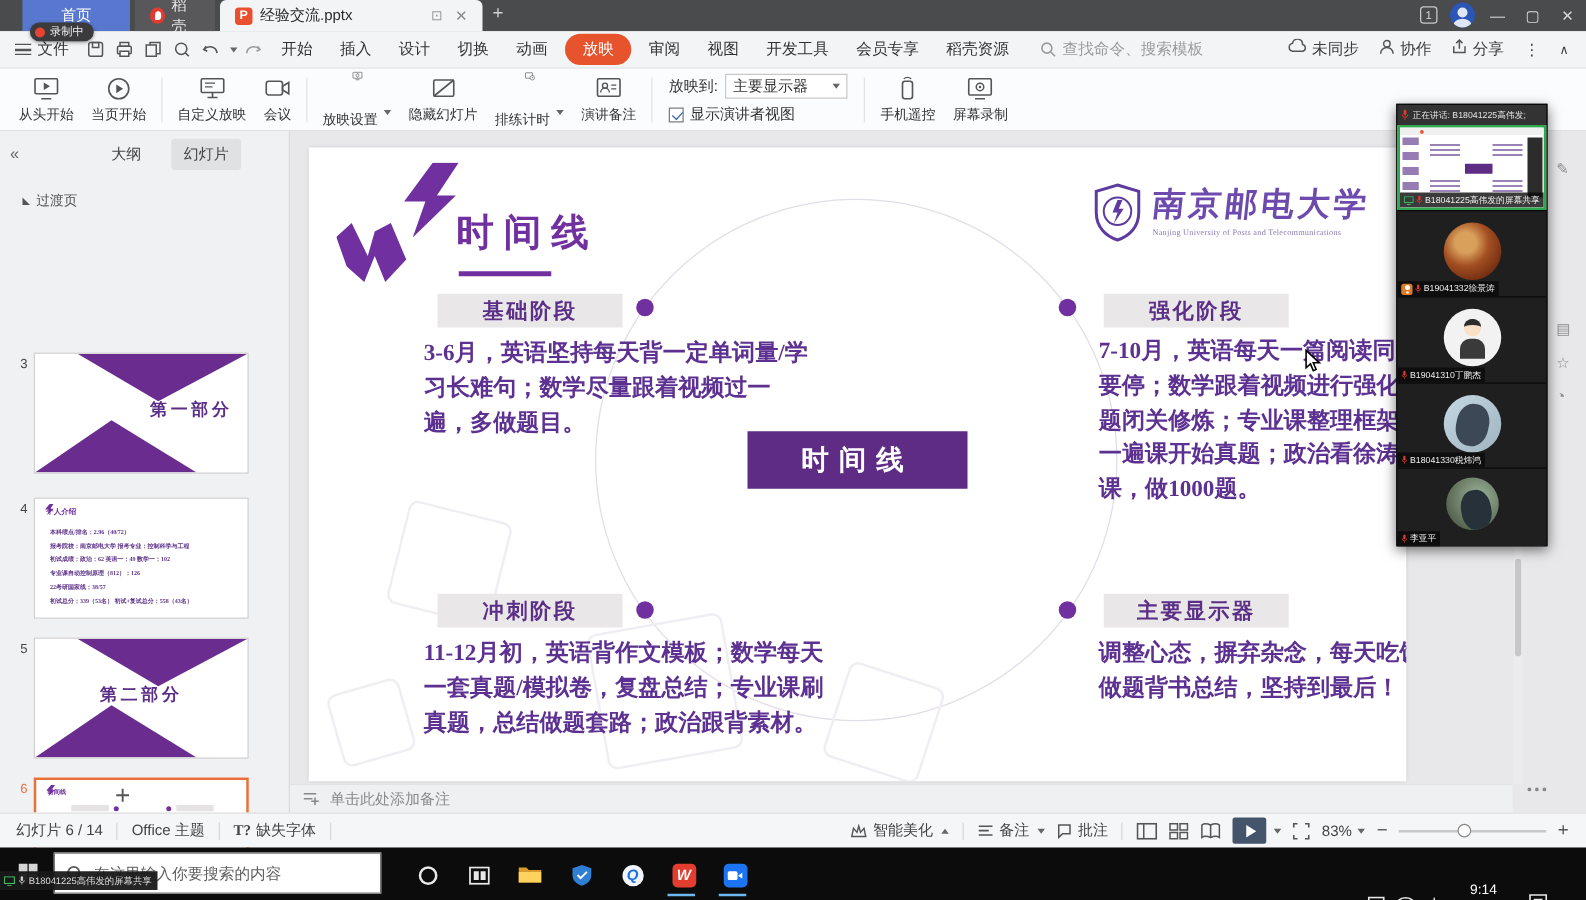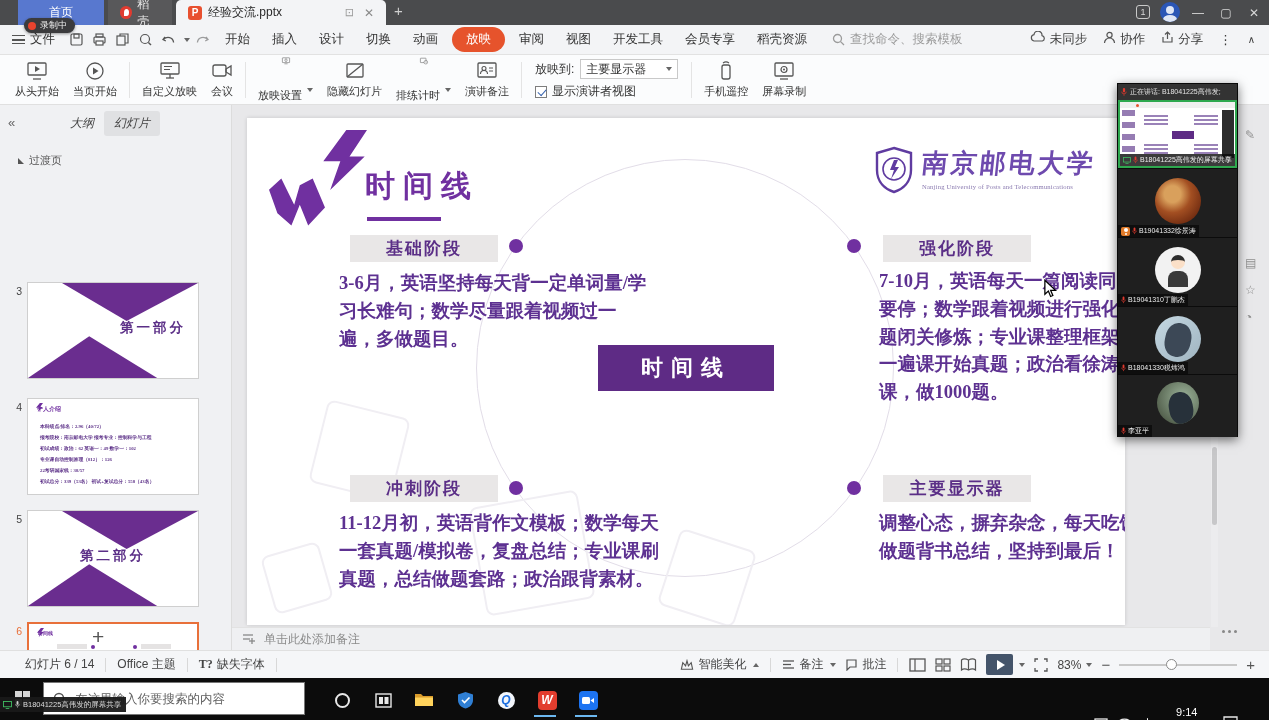--- a/index.html
+++ b/index.html
@@ -51,21 +51,21 @@
   .car { width:0; height:0; border-left:3.5px solid transparent; border-right:3.5px solid transparent; border-top:4px solid #666; display:inline-block; margin-left:3px; }
   .lblrow { display:flex; gap:2px;margin-top:20px; }
   #displaygrp { display:flex; flex-direction:column; gap:4px; padding:0 8px; font-size:12px; color:#333; }
   #displaysel { width:98px; height:20px; border:1px solid #c9c9c9; background:#fff; display:flex; align-items:center; justify-content:space-between; padding:0 5px; font-size:12px; }
   .cbx { width:12px; height:12px; border:1px solid #7d7d7d; background:#fff; position:relative; margin-right:5px; }
   .cbx::after { content:""; position:absolute; left:2px; top:2px; width:7px; height:4px; border-left:1.6px solid #3a66b0; border-bottom:1.6px solid #3a66b0; transform:rotate(-48deg); }
 
   
   #sidebar { position:absolute; left:0; top:105px; width:232px; height:545px; background:#f0f1f3; border-right:1px solid #dcdcdc; }
   #sb-collapse { position:absolute; left:8px; top:10px; color:#666; font-size:13px; }
-  #sb-tabs { position:absolute; left:60px; top:6px; display:flex; gap:0; font-size:12px; color:#444;font-style:italic; }
+  #sb-tabs { position:absolute; left:79px; top:6px; display:flex; gap:14px; font-size:12px; color:#444; }
   #sb-tabs .stab { padding:4px 10px; border-radius:3px; }
   #sb-tabs .stab.on { background:#e0e1e3; }
   #sb-section { position:absolute; left:18px; top:48px; font-size:11px; color:#555; display:flex; align-items:center; gap:5px; }
   #sb-section .tri { width:0; height:0; border-left:6px solid #555; border-top:6px solid transparent; }
   .thumbnum { position:absolute; left:6px; width:16px; text-align:right; font-size:10.5px; color:#444; }
   .thumb { position:absolute; left:27px; width:172px; height:97px; background:#fff; border:1px solid #cfcfcf; overflow:hidden; }
   .thumb.sel { border:2px solid #e8703a; }
   .tri-top { position:absolute; left:0; top:0; width:100%; height:100%; clip-path:polygon(20% 0,100% 0,58% 40%); background:#6a2d8f; }
   .tri-bot { position:absolute; left:0; top:0; width:100%; height:100%; clip-path:polygon(0 100%,76% 100%,36% 56%); background:#6a2d8f; }
   .divtitle { position:absolute; width:100%; top:38%; text-align:center; font-family:"Liberation Serif",serif; font-size:13.5px; font-weight:700; color:#5b2f87; letter-spacing:3px; }
@@ -93,21 +93,21 @@
   #logo .en { font-size:6.6px; color:#8a7ab0; margin-top:2px; letter-spacing:.2px; }
   .shdr { position:absolute; width:148px; height:27px; background:#e9e7e7; display:flex; align-items:center; justify-content:center; font-size:17px; font-weight:700; color:#5b2f87; letter-spacing:2px; }
   .sdot { position:absolute; width:14px; height:14px; border-radius:50%; background:#7030a0; }
   .sbody { position:absolute; font-size:18.5px; font-weight:600; color:#5d3191; line-height:1.5; }
   #centerbox { position:absolute; left:351px; top:227px; width:176px; height:46px; background:#5e2b85; color:#fff; display:flex; align-items:center; justify-content:center; font-size:22px; font-weight:700; letter-spacing:8px; }
 
   
   #notesbar { position:absolute; left:232px; top:627px; width:978px; height:23px; background:#eff0f2; border-top:1px solid #e2e2e2; display:flex; align-items:center; gap:7px; padding-left:10px; color:#8a8a8a; font-size:12px; }
   #notesdots { position:absolute; left:1222px; top:630px; display:flex; gap:3px; }
   #notesdots i { width:3px; height:3px; border-radius:50%; background:#888; }
-  #statusbar { position:absolute; left:0; top:650px; width:1269px; height:28px; background:#f5f6f8; border-top:1px solid #e0e0e0; display:flex; align-items:center; font-size:12px; color:#444;padding-left:12px; }
+  #statusbar { position:absolute; left:0; top:650px; width:1269px; height:28px; background:#f5f6f8; border-top:1px solid #e0e0e0; display:flex; align-items:center; font-size:12px; color:#444; }
   #statusbar .ssep { width:1px; height:14px; background:#d8d8d8; margin:0 11px; }
   #sb-right { margin-left:auto; display:flex; align-items:center; gap:9px; padding-right:14px; }
   .viewic svg { display:block; }
   #playbtn { width:27px; height:21px; background:#44546a; border-radius:2px; display:flex; align-items:center; justify-content:center; }
   #playbtn i { width:0; height:0; border-left:8px solid #fff; border-top:5px solid transparent; border-bottom:5px solid transparent; margin-left:2px; }
   #zoomtrack { width:118px; height:2px; background:#c8c8c8; position:relative; }
   #zoomknob { position:absolute; left:40%; top:-5px; width:11px; height:11px; border-radius:50%; background:#fff; border:1.5px solid #8a8a8a; }
   .zpm { font-size:15px; color:#555; }
 
   

